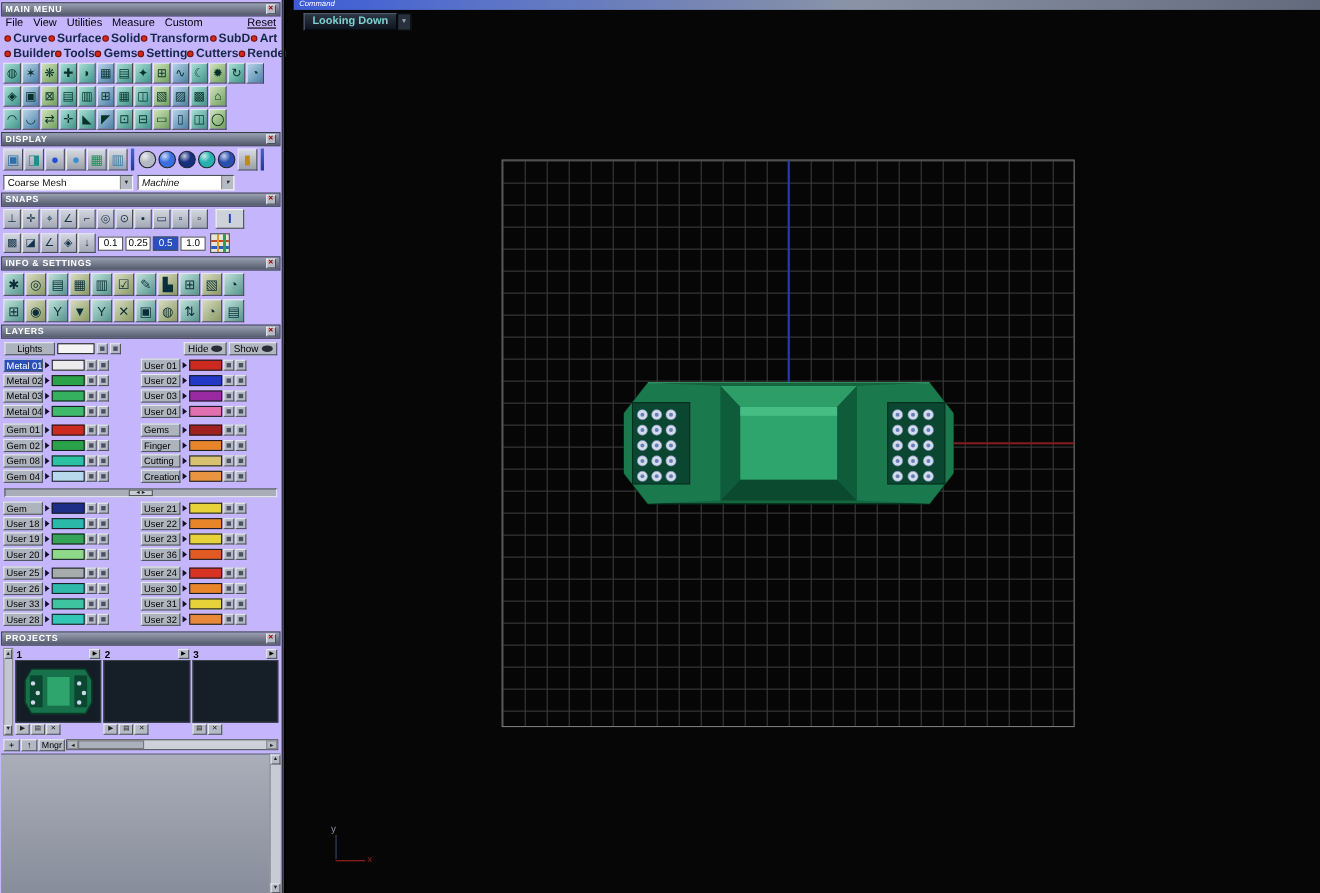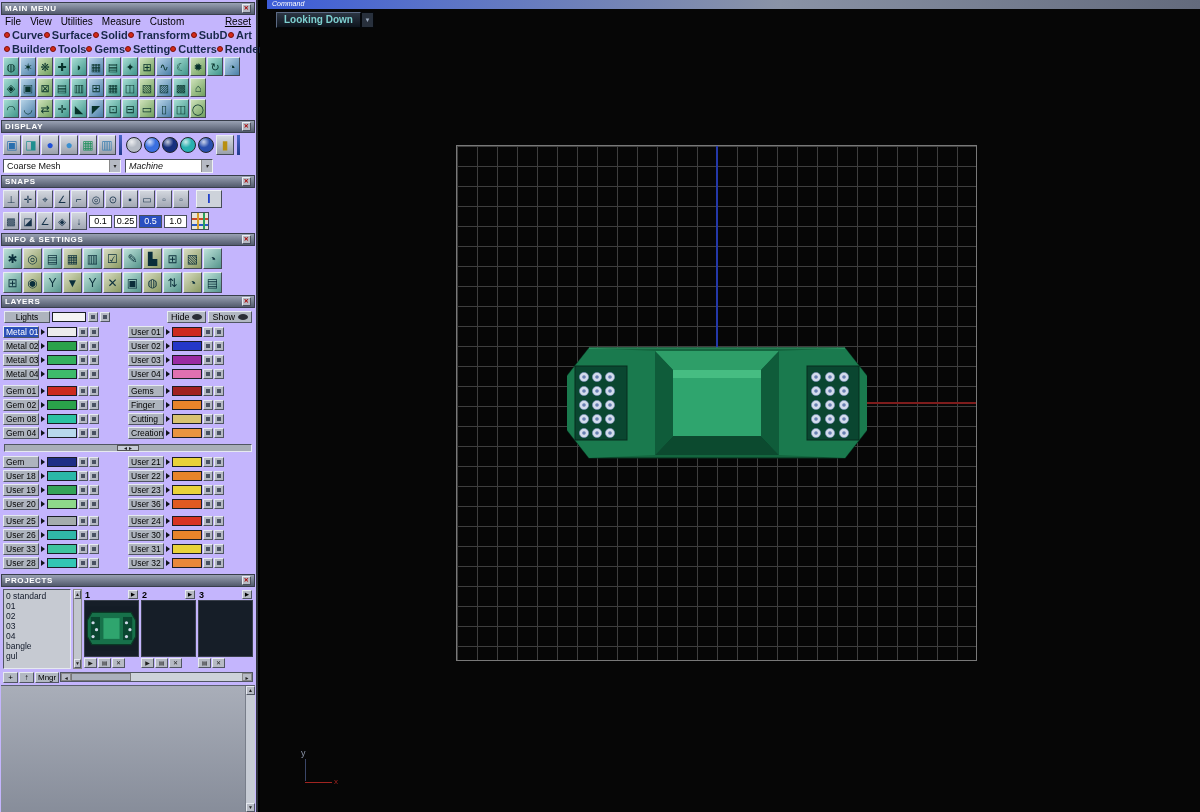--- a/index.html
+++ b/index.html
@@ -674,29 +674,20 @@
       </div>
 
   </div>
 
   <div class="hdr">
     <span>PROJECTS</span>
     <span class="xbtn">✕</span>
   </div>
 
   <div class="proj-body">
-    <div class="proj-list">
-      <div class="fitem">0 standard</div>
-        <div class="fitem">01</div>
-        <div class="fitem">02</div>
-        <div class="fitem">03</div>
-        <div class="fitem">04</div>
-        <div class="fitem">bangle</div>
-        <div class="fitem">gul</div>
-    </div>
     <div class="proj-vscroll">
       <span class="mini-arr">▲</span>
       <span class="mini-arr">▼</span>
     </div>
     <div class="proj-slots">
       <div class="slot">
         <div class="slot-head">
           <span>1</span>
           <span class="play">▶</span>
         </div>

